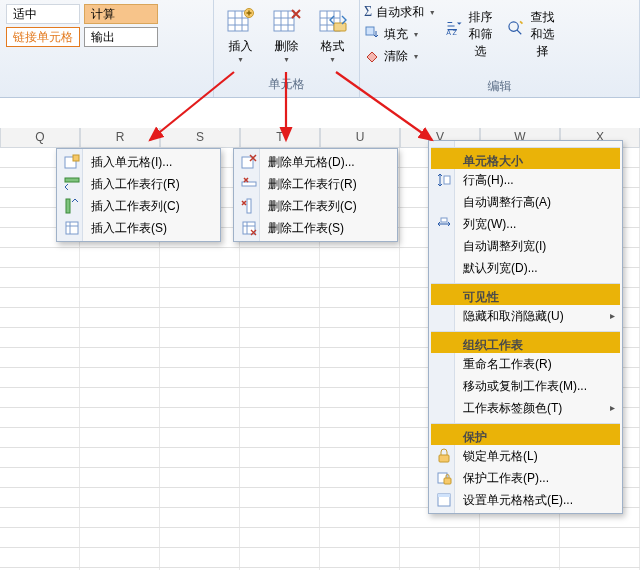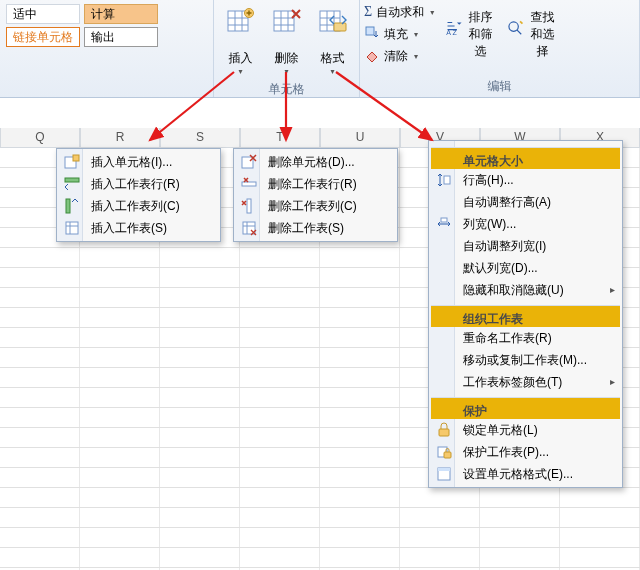--- a/index.html
+++ b/index.html
@@ -12,21 +12,21 @@
   .style-cell { width: 74px; height: 20px; line-height: 18px; padding: 0 6px; border:1px solid #d0d7e0; background:#fff; }
   .sc1 { color:#000; }
   .sc2 { background:#f7c48a; color:#000; border-color:#d9a55a; }
   .sc3 { color:#e37a1f; border:1px solid #e37a1f; }
   .sc5 { border:1px solid #999; color:#000; }
 
   .group-cells { width: 146px; display:flex; flex-direction:column; align-items:center; border-right:1px solid #cbd7e6; padding:2px 0; }
   .big-btns { display:flex; gap:2px; padding-top:2px; }
   .bbtn { width:44px; display:flex; flex-direction:column; align-items:center; padding:2px; border:1px solid transparent; border-radius:2px; }
   .bbtn .ico { width:32px; height:30px; display:flex; align-items:center; justify-content:center; }
-  .bbtn .lbl { margin-top:13px; }
+  .bbtn .lbl { margin-top:1px; }
   .dropdown-caret { font-size:8px; color:#555; margin-top:0; }
 
   .group-edit { flex:1; display:flex; flex-direction:column; border-right:1px solid #cbd7e6; padding:2px 4px 0; }
   .edit-top { display:flex; }
   .edit-stack { display:flex; flex-direction:column; gap:2px; margin-right:8px; }
   .small-row { display:flex; align-items:center; gap:4px; height:20px; white-space:nowrap; }
   .caret { font-size:8px; color:#555; margin-left:2px; }
   .edit-big { display:flex; gap:4px; }
   .ebtn { width:58px; display:flex; flex-direction:row; align-items:center; padding:2px; }
   .ebtn .ico { width:32px; height:30px; }
@@ -289,20 +289,21 @@
         <svg class="ic" viewBox="0 0 16 16">
           <path d="M2 8h12M4 6l-2 2 2 2M12 6l2 2-2 2" stroke="#2b5caa" fill="none"></path>
           <rect x="5" y="2" width="6" height="4" fill="#fff" stroke="#7b9acb"></rect>
         </svg>
       </span>
     <span>列宽(W)...</span>
   </div>
   <div class="menu-item"><span>自动调整列宽(I)</span></div>
   <div class="menu-item"><span>默认列宽(D)...</span></div>
 
+  <div class="menu-sec">可见性</div>
   <div class="menu-item has-sub"><span>隐藏和取消隐藏(U)</span></div>
 
   <div class="menu-sec">组织工作表</div>
   <div class="menu-item"><span>重命名工作表(R)</span></div>
   <div class="menu-item"><span>移动或复制工作表(M)...</span></div>
   <div class="menu-item has-sub"><span>工作表标签颜色(T)</span></div>
 
   <div class="menu-sec">保护</div>
   <div class="menu-item">
     <span class="mi-ico">

